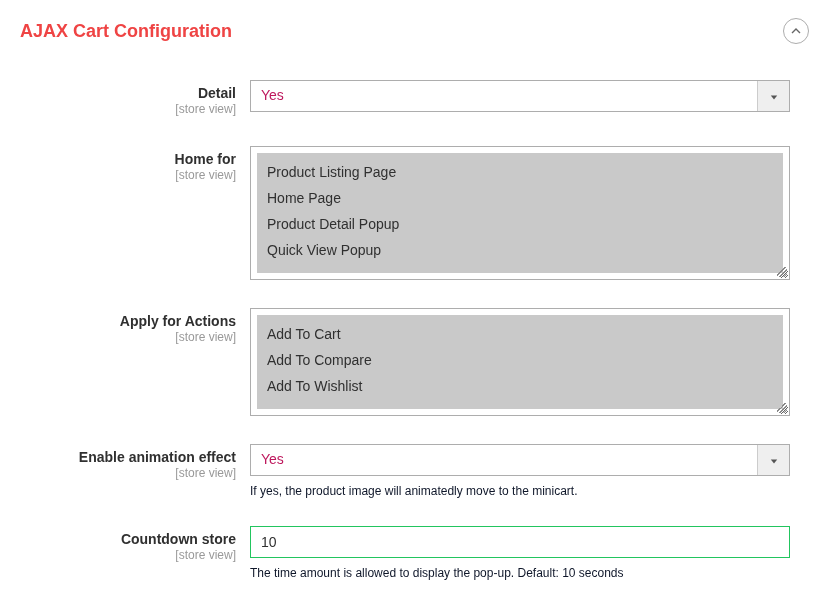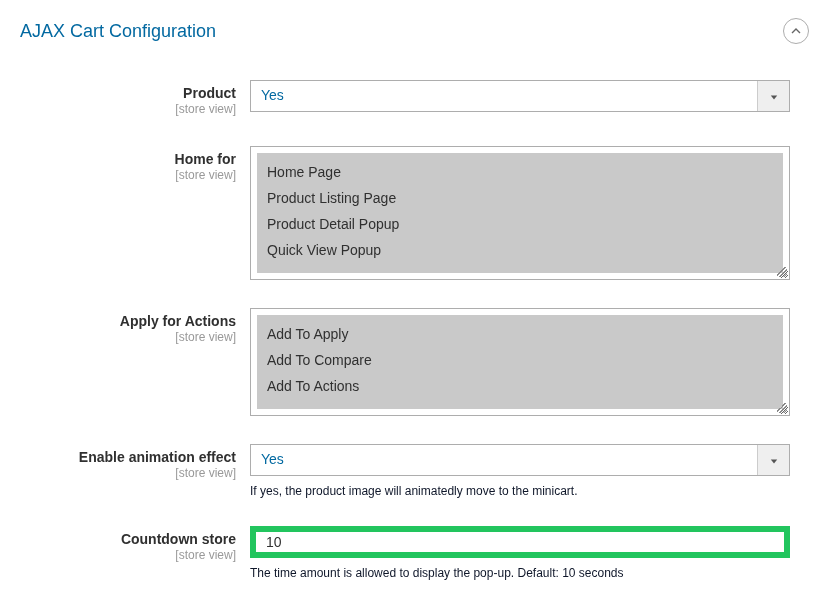--- a/index.html
+++ b/index.html
@@ -11,22 +11,22 @@
       padding: 18px 20px;
     }
     .header {
       display: flex;
       justify-content: space-between;
       align-items: center;
       margin-bottom: 36px;
     }
     .title {
       font-size: 18px;
-      font-weight: 400;
-      color: #0369a1;
+      font-weight: 700;
+      color: #ef4444;
     }
     .collapse-btn {
       width: 26px;
       height: 26px;
       border: 1px solid #adadad;
       border-radius: 50%;
       display: flex;
       align-items: center;
       justify-content: center;
       cursor: pointer;
@@ -64,21 +64,21 @@
     .select-wrap {
       display: flex;
       border: 1px solid #adadad;
       height: 32px;
       background: #fff;
     }
     .select-value {
       flex: 1;
       padding: 6px 10px;
       font-size: 14px;
-      color: #0369a1;
+      color: #be185d;
     }
     .select-caret {
       width: 32px;
       border-left: 1px solid #ccc;
       background: #efefef;
       display: flex;
       align-items: center;
       justify-content: center;
     }
     .select-caret svg { width: 8px; height: 8px; }
@@ -102,21 +102,21 @@
     }
     .ms-applyfor {
       min-height: 114px;
     }
     .ms-actions {
       min-height: 108px;
     }
     .text-input {
       width: 100%;
       height: 32px;
-      border: 6px solid #22c55e;
+      border: 1px solid #22c55e;
       padding: 4px 10px;
       font-size: 14px;
       color: #303030;
       font-family: inherit;
     }
     .helper {
       font-size: 12px;
       color: #0f172a;
       margin-top: 8px;
     }
@@ -140,21 +140,21 @@
     <span>
       <svg viewBox="0 0 10 10" fill="none" stroke="#666" stroke-width="1.4">
           <path d="M1 7 L5 3 L9 7"></path>
         </svg>
     </span>
   </div>
 </div>
 
 <div class="field-row">
   <div class="label-col">
-    <div class="field-label">Product</div>
+    <div class="field-label">Detail</div>
     <div class="field-scope">[store view]</div>
   </div>
   <div class="input-col">
     <div class="select-wrap">
       <div class="select-value">Yes</div>
       <div class="select-caret">
         <span>
           <svg viewBox="0 0 10 10" fill="#555">
               <path d="M1 3 L9 3 L5 8 Z"></path>
             </svg>
@@ -165,41 +165,41 @@
 </div>
 
 <div class="field-row">
   <div class="label-col">
     <div class="field-label">Home for</div>
     <div class="field-scope">[store view]</div>
   </div>
   <div class="input-col">
     <div class="multiselect ms-applyfor">
       <div class="ms-inner">
+        <div class="ms-option">Product Listing Page</div>
         <div class="ms-option">Home Page</div>
-        <div class="ms-option">Product Listing Page</div>
         <div class="ms-option">Product Detail Popup</div>
         <div class="ms-option">Quick View Popup</div>
       </div>
       <div class="resize-grip"></div>
     </div>
   </div>
 </div>
 
 <div class="field-row">
   <div class="label-col">
     <div class="field-label">Apply for Actions</div>
     <div class="field-scope">[store view]</div>
   </div>
   <div class="input-col">
     <div class="multiselect ms-actions">
       <div class="ms-inner">
-        <div class="ms-option">Add To Apply</div>
+        <div class="ms-option">Add To Cart</div>
         <div class="ms-option">Add To Compare</div>
-        <div class="ms-option">Add To Actions</div>
+        <div class="ms-option">Add To Wishlist</div>
       </div>
       <div class="resize-grip"></div>
     </div>
   </div>
 </div>
 
 <div class="field-row">
   <div class="label-col">
     <div class="field-label">Enable animation effect</div>
     <div class="field-scope">[store view]</div>

